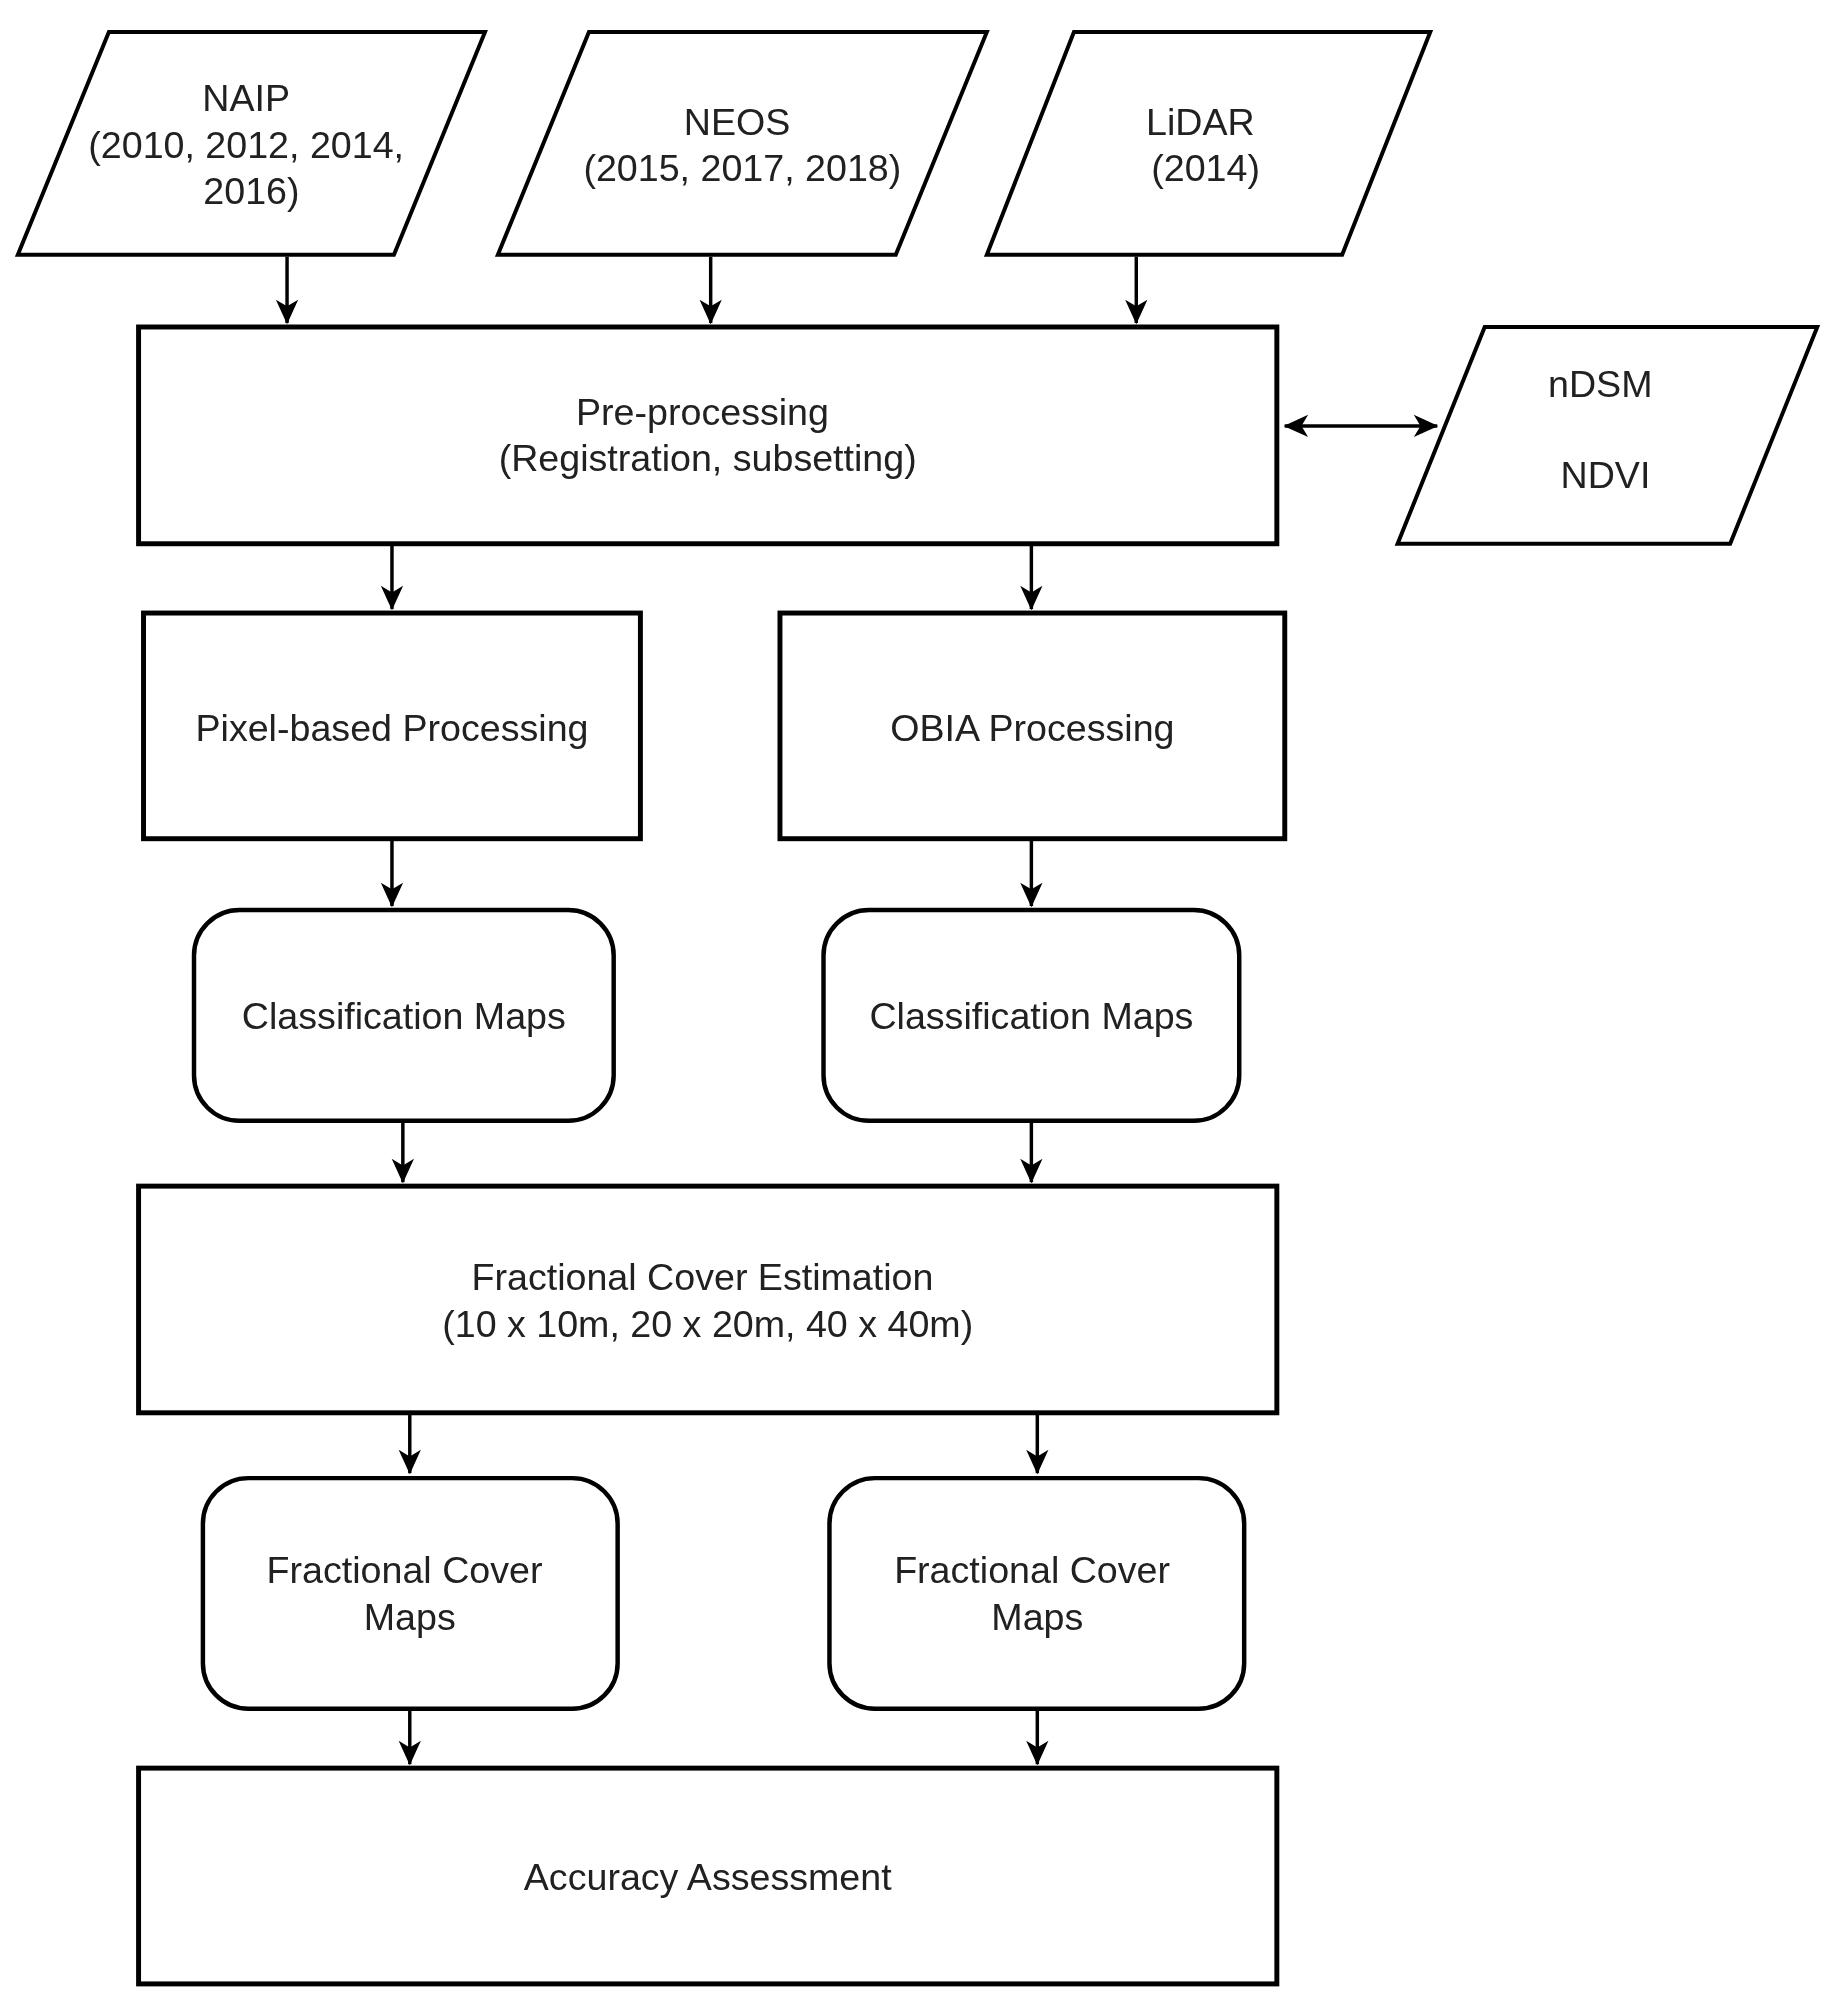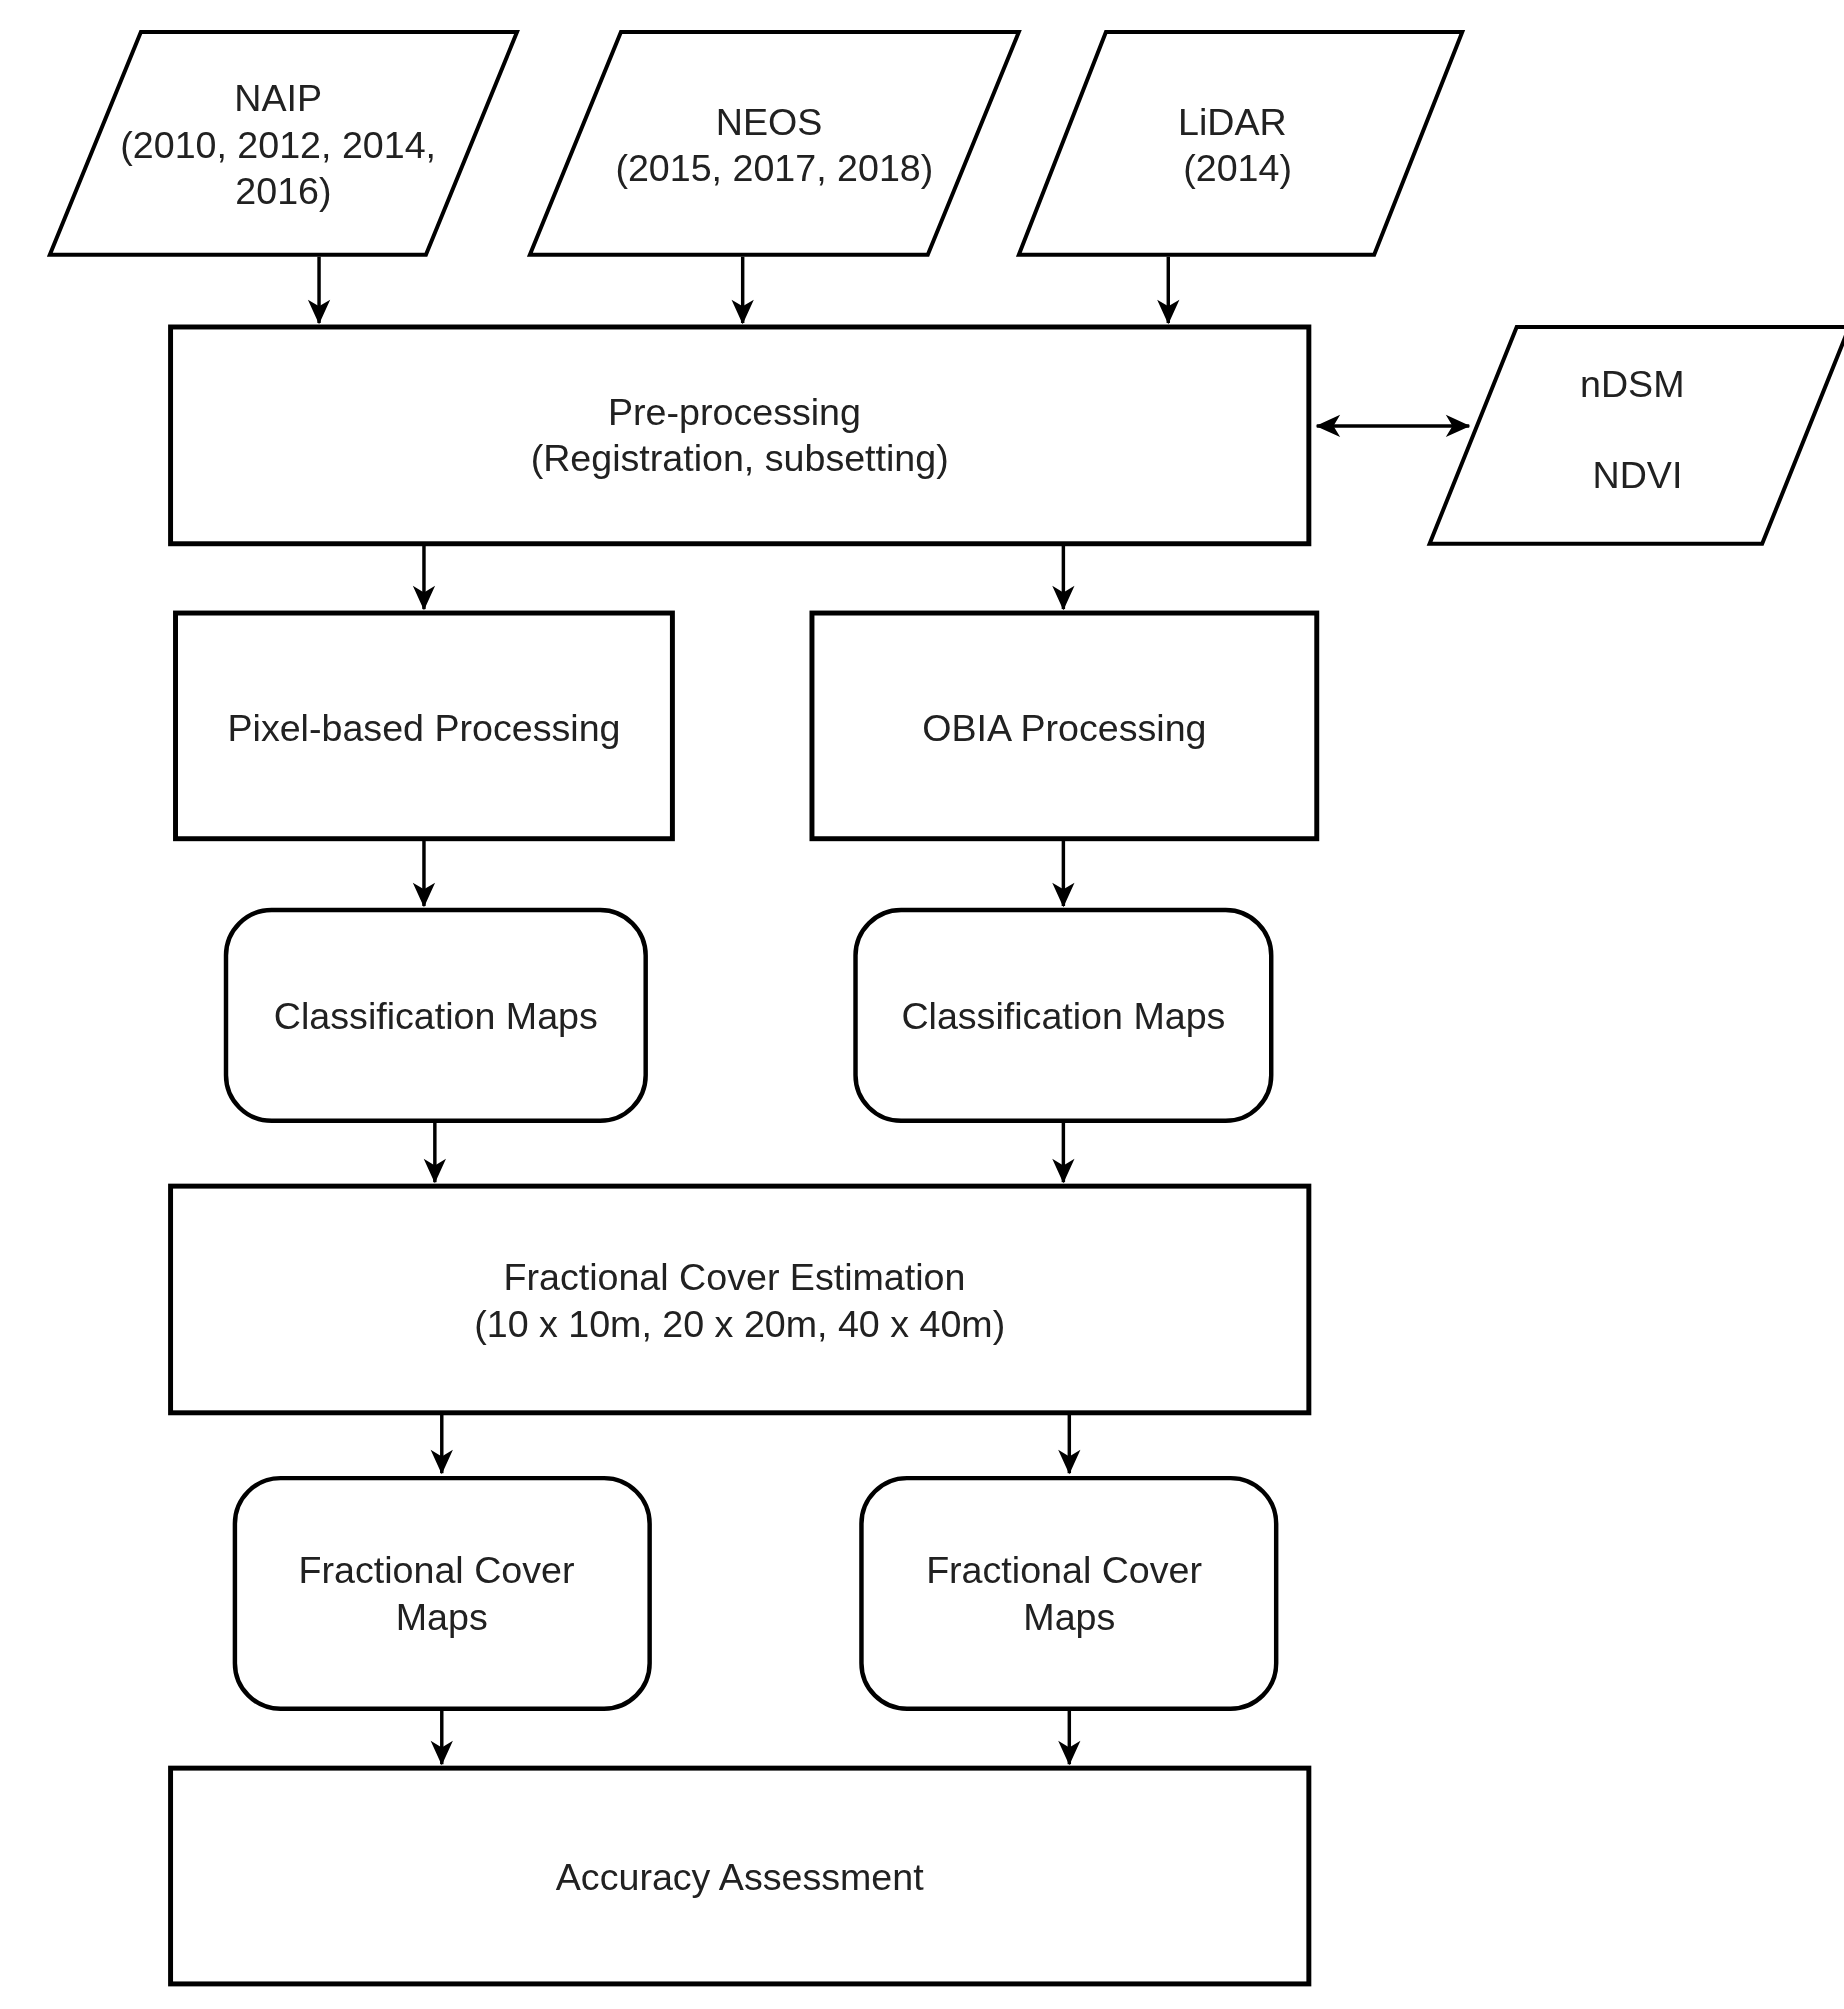--- a/index.html
+++ b/index.html
@@ -5,21 +5,20 @@
   html, body {
     margin: 0;
     padding: 0;
     background: #ffffff;
   }
   .figure-wrap {
     width: 1672px;
     height: 2010px;
     margin: 0;
     background: #ffffff;
-    padding-left: 32px;
   }
   svg {
     display: block;
     width: 1844px;
     height: 2010px;
   }
   .shape {
     fill: #ffffff;
     stroke: #000000;
   }

